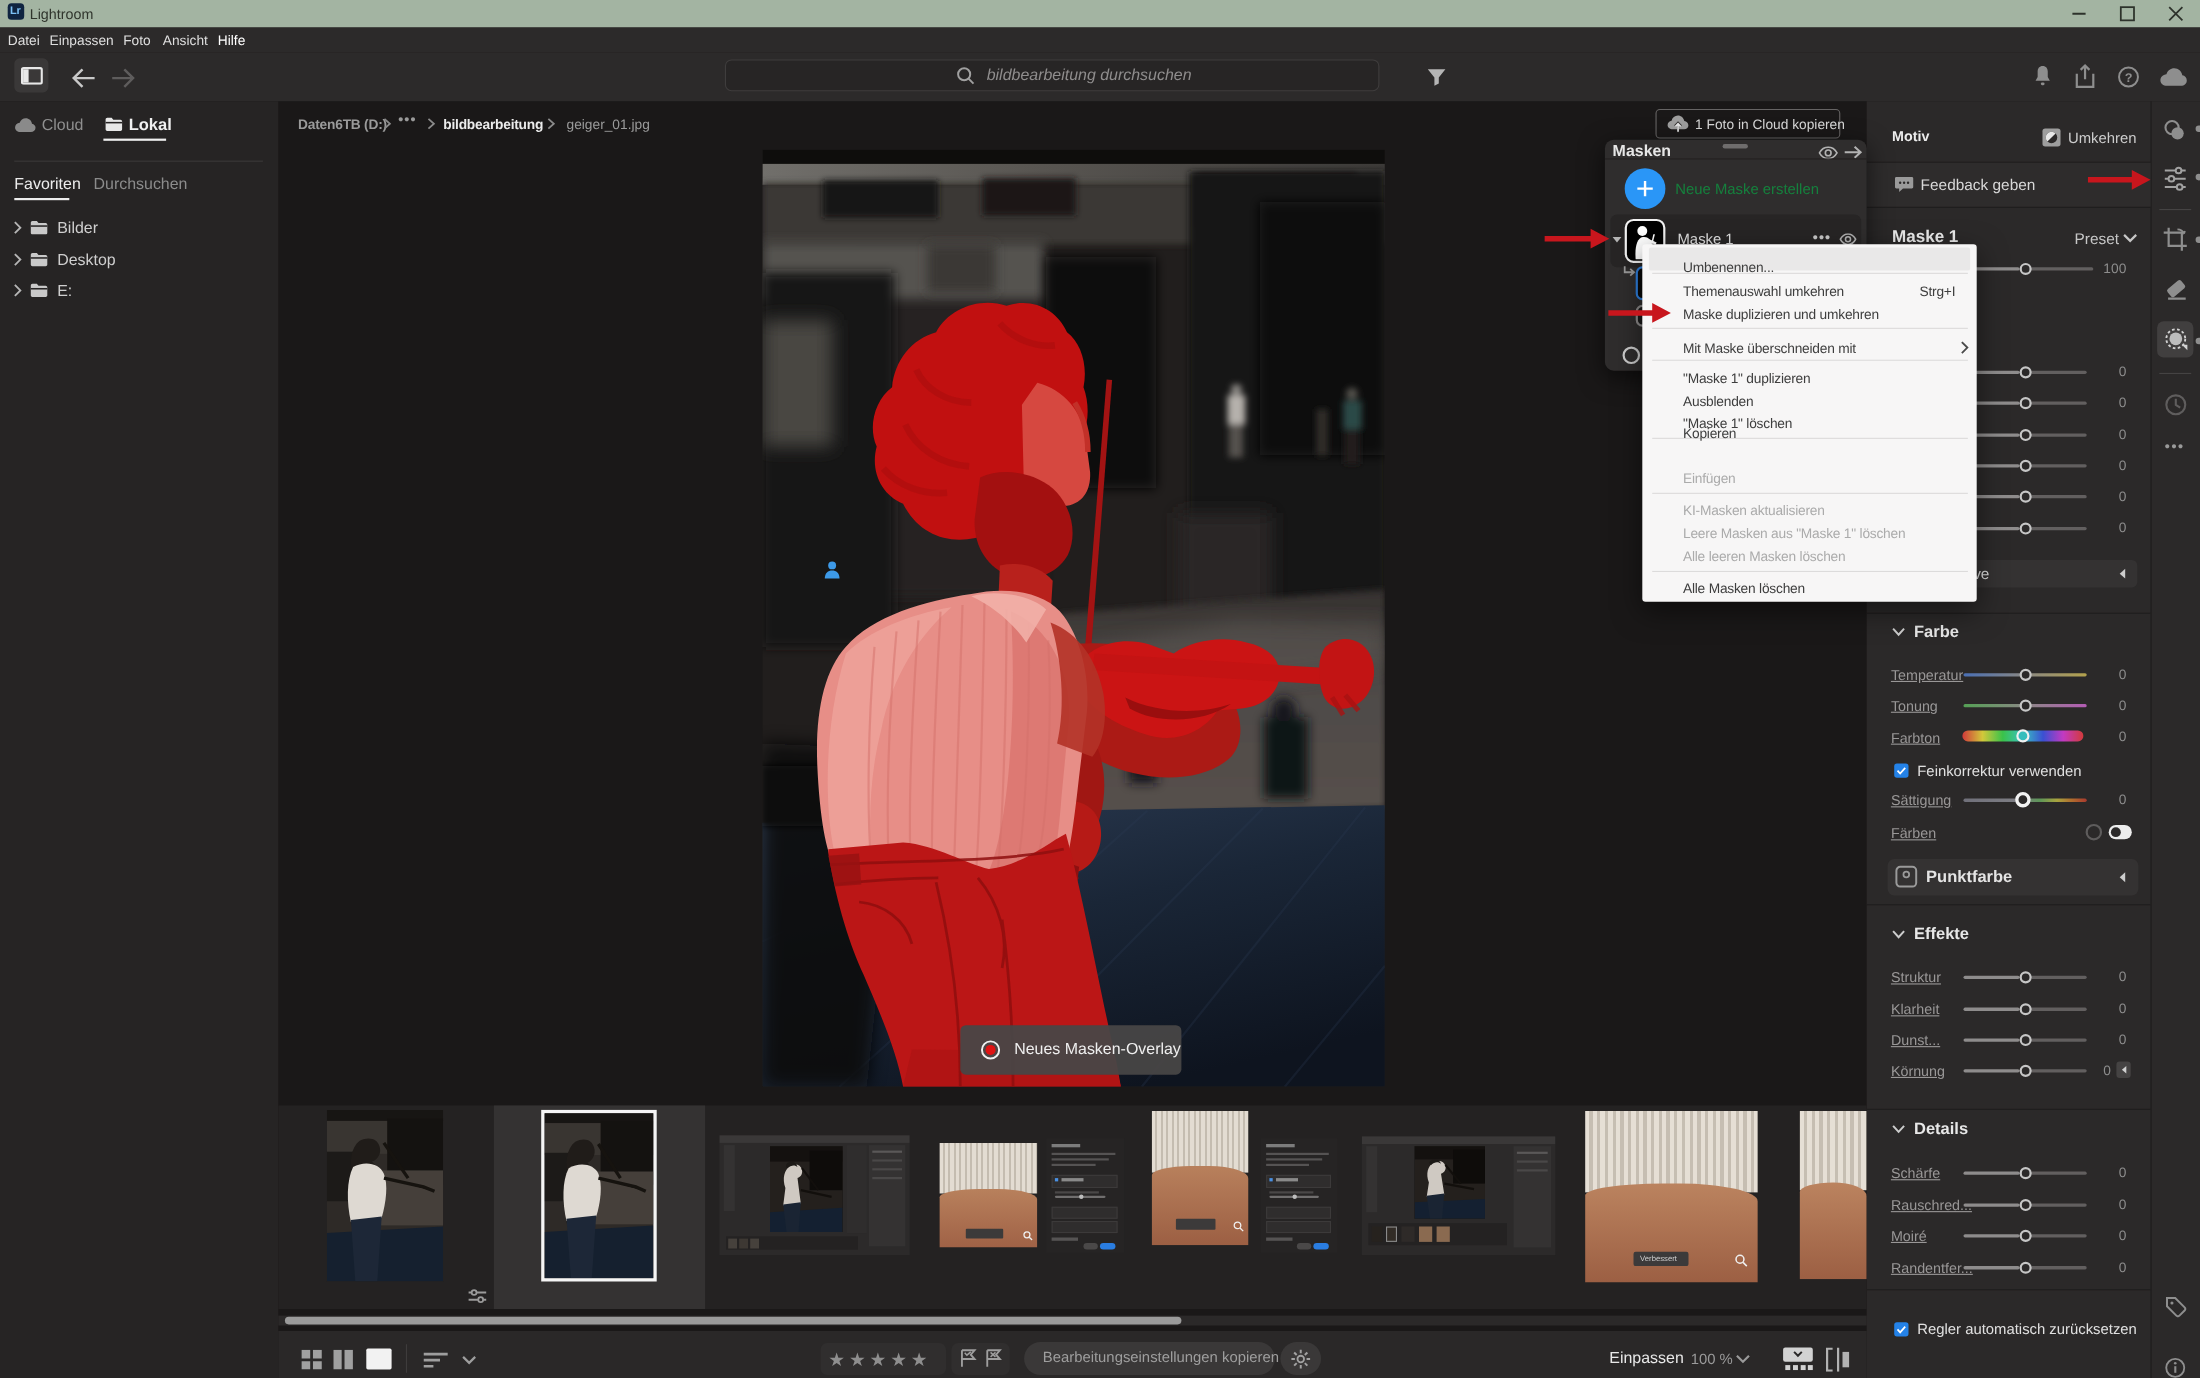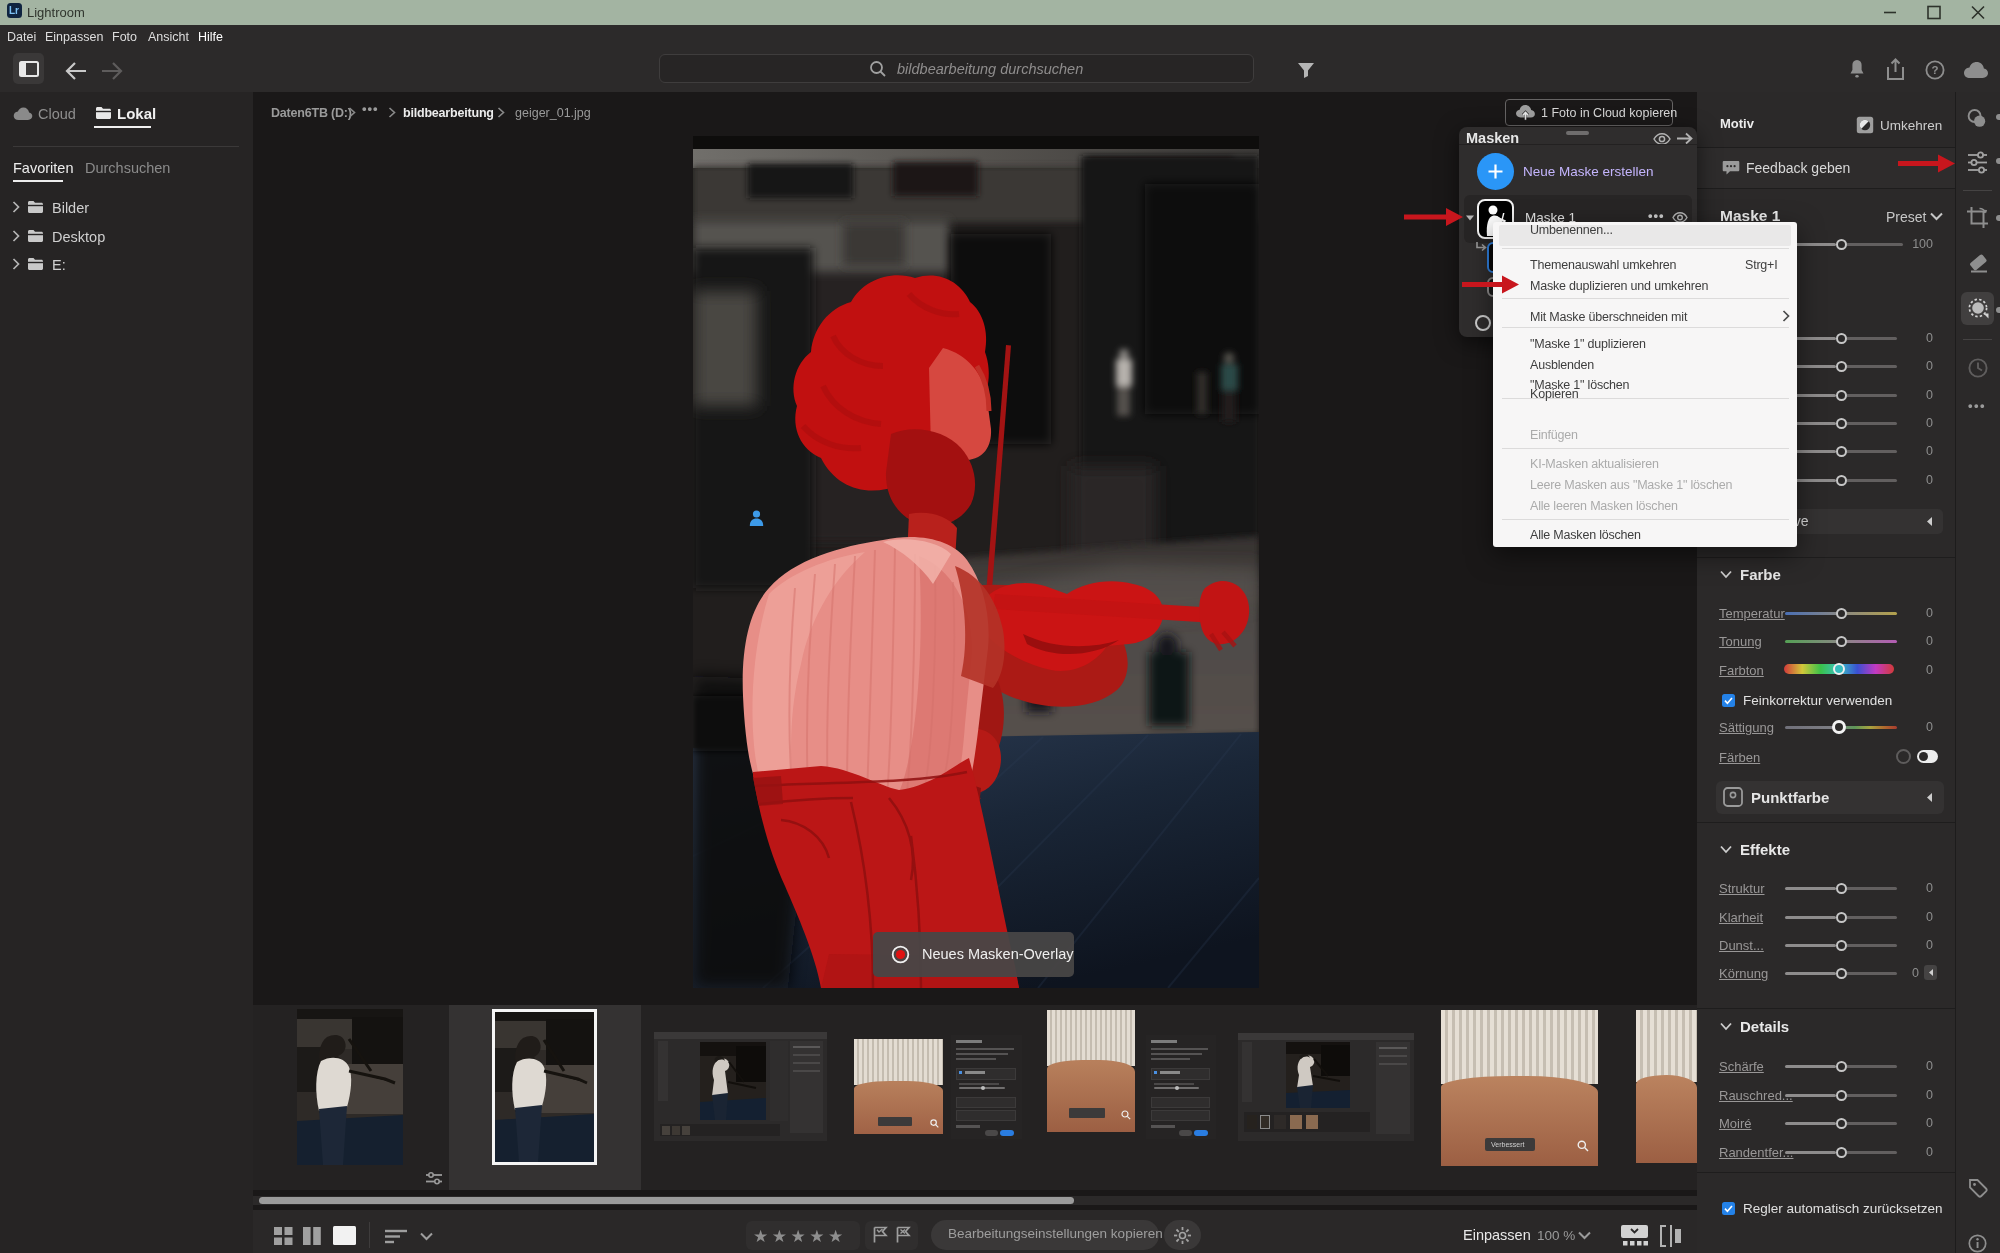--- a/index.html
+++ b/index.html
@@ -515,21 +515,21 @@
 </svg>
 <svg class="abs" style="left:1676px;top:132px;" width="17" height="13" viewBox="0 0 17 13">
   <path d="M1 6.5 L15 6.5 M10 1.5 L15.5 6.5 L10 11.5" stroke="#b2b2b2" stroke-width="1.8" fill="none"></path>
 </svg>
 <div class="abs" style="left:1459px;top:144px;width:238px;height:1px;background:#232121;"></div>
 
 <div class="abs" style="left:1477px;top:153px;width:37px;height:37px;border-radius:50%;background:#2a96f7;"></div>
 <svg class="abs" style="left:1487px;top:163px;" width="17" height="17" viewBox="0 0 17 17">
       <path d="M8.5 1.5 L8.5 15.5 M1.5 8.5 L15.5 8.5" stroke="#fff" stroke-width="2.2"></path>
     </svg>
-<div class="abs tx" style="left:1523px;top:164px;font-size:13.5px;color:#c4b5fd;">Neue Maske erstellen</div>
+<div class="abs tx" style="left:1523px;top:164px;font-size:13.5px;color:#15803d;">Neue Maske erstellen</div>
 
 <div class="abs" style="left:1464px;top:195px;width:228px;height:48px;background:#272525;border-radius:6px;"></div>
 <svg class="abs" style="left:1465px;top:214px;" width="10" height="8" viewBox="0 0 10 8">
       <path d="M1 1.5 L5 6.5 L9 1.5 Z" fill="#b5b5b5"></path>
     </svg>
 <div class="abs" style="left:1477px;top:199px;width:37px;height:40px;background:#000;border:2.5px solid #f2f2f2;border-radius:8px;box-sizing:border-box;overflow:hidden;">
   <svg width="32" height="35" viewBox="0 0 32 35">
     <circle cx="14" cy="9" r="4.5" fill="#fff"></circle>
     <path d="M8 35 C7 24 9 15.5 14.5 14.5 C19 13.8 22 17 22.5 21 L23.5 35 Z" fill="#fff"></path>
     <path d="M17 15 L27 19.5 L26 21.5 L16.5 17.5 Z" fill="#fff"></path>
@@ -545,21 +545,21 @@
 
 <svg class="abs" style="left:1475px;top:241px;" width="13" height="12" viewBox="0 0 13 12">
       <path d="M2 1 L2 6.5 L10 6.5 M7 3.5 L10.5 6.5 L7 9.5" stroke="#9a9a9a" stroke-width="1.6" fill="none"></path>
     </svg>
 <div class="abs" style="left:1487px;top:242px;width:30px;height:31px;background:#0a0a0a;border:2.5px solid #2f80e0;border-radius:6px;box-sizing:border-box;"></div>
 <div class="abs" style="left:1487px;top:277px;width:30px;height:20px;background:#1a1a1a;border:2px solid #8d8b8b;border-radius:6px;box-sizing:border-box;"></div>
 <div class="abs" style="left:1475px;top:315px;width:16px;height:16px;border:2px solid #cdcdcd;border-radius:50%;box-sizing:border-box;"></div>
 
 <div class="abs" style="left:1493px;top:222px;width:304px;height:325px;background:#f7f6f6;border-radius:3px;box-shadow:0 8px 26px rgba(0,0,0,0.5);"></div>
 <div class="abs" style="left:1499px;top:225px;width:292px;height:21px;background:#e9e8e8;border-radius:2px;"></div>
-<div class="mi" style="top:223px;">Umbenennen...</div>
+<div class="mi" style="top:236px;">Umbenennen...</div>
 <div class="msep" style="top:248px;"></div>
 <div class="mi" style="top:258px;">Themenauswahl umkehren</div>
 <div class="mi" style="left:1745px;top:258px;">Strg+I</div>
 <div class="mi" style="top:279px;">Maske duplizieren und umkehren</div>
 <div class="msep" style="top:298px;"></div>
 <div class="mi" style="top:310px;">Mit Maske überschneiden mit</div>
 <svg class="abs" style="left:1782px;top:310px;" width="8" height="12" viewBox="0 0 8 12">
       <path d="M1.5 1 L6.5 6 L1.5 11" stroke="#4a4a4a" stroke-width="1.7" fill="none"></path>
     </svg>
 <div class="msep" style="top:327px;"></div>

